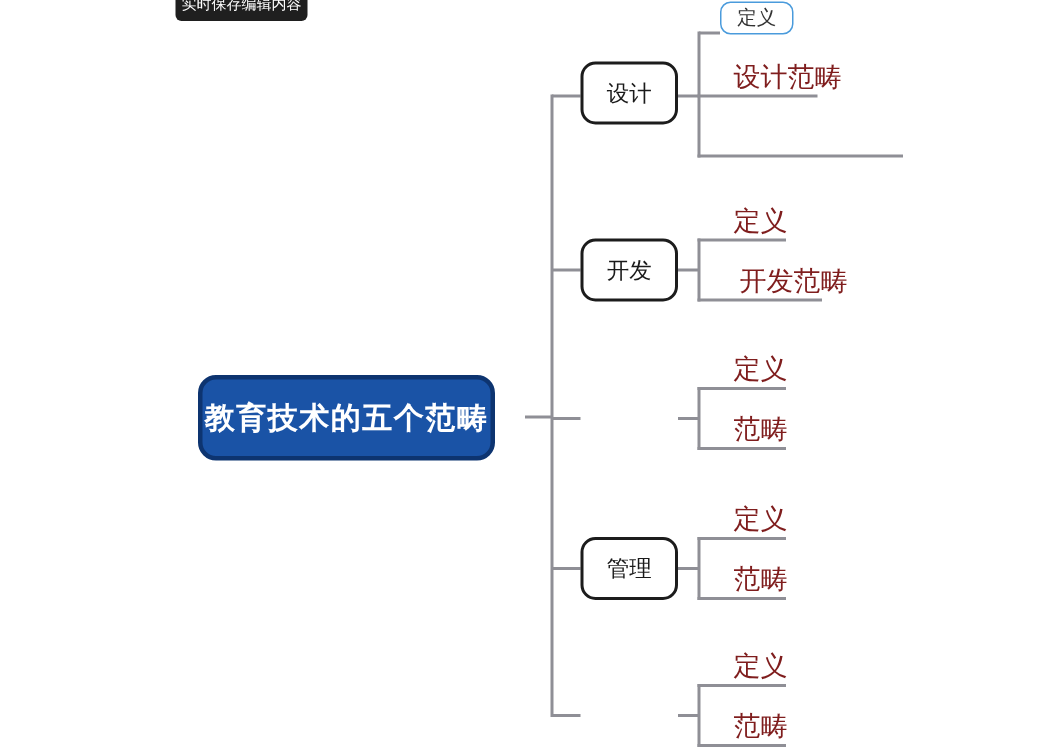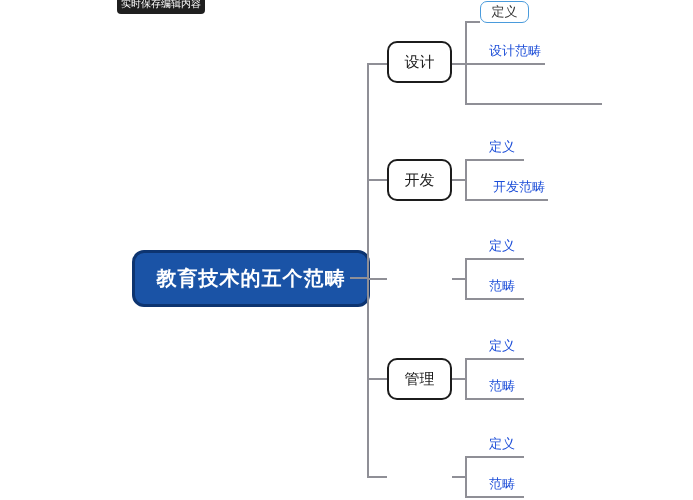--- a/index.html
+++ b/index.html
@@ -7,36 +7,36 @@
     position:relative;width:693px;height:500px;overflow:hidden;
     background:#ffffff;
     font-family:Liberation Sans, sans-serif;
   }
   .badge{
     position:absolute;left:117px;top:-7px;width:88px;height:21px;
     background:#1f1f1f;border-radius:4px;color:#fff;font-size:10px;
     line-height:21px;text-align:center;white-space:nowrap;overflow:hidden;
   }
   .root{
-    position:absolute;left:132px;top:250px;width:238px;height:57px;
+    position:absolute;left:132px;top:250px;width:198px;height:57px;
     box-sizing:border-box;background:#1a53a6;border:3px solid #0d3470;
     border-radius:12px;color:#ffffff;font-size:20px;font-weight:bold;
     display:flex;align-items:center;justify-content:center;letter-spacing:1px;
   }
   .bnode{
     position:absolute;left:387px;width:65px;height:42px;box-sizing:border-box;
     background:#ffffff;border:2.5px solid #1c1c1c;border-radius:10px;
     color:#1a1a1a;font-size:15px;font-weight:500;
     display:flex;align-items:center;justify-content:center;
   }
   .hline,.vline{position:absolute;background:#8f8f96;}
   .hline{height:2px;}
   .vline{width:2px;}
   .ctext{
-    position:absolute;height:16px;line-height:16px;font-size:13px;color:#1d4ed8;
+    position:absolute;height:16px;line-height:16px;font-size:18px;color:#7f1d1d;
     white-space:nowrap;
   }
   .sel{
     position:absolute;left:480px;top:1px;width:49px;height:22px;box-sizing:border-box;
     background:#ffffff;border:1.5px solid #4a9bdc;border-radius:7px;
     display:flex;align-items:center;justify-content:center;
     font-size:13px;color:#333333;
   }
 </style>
 </head>

